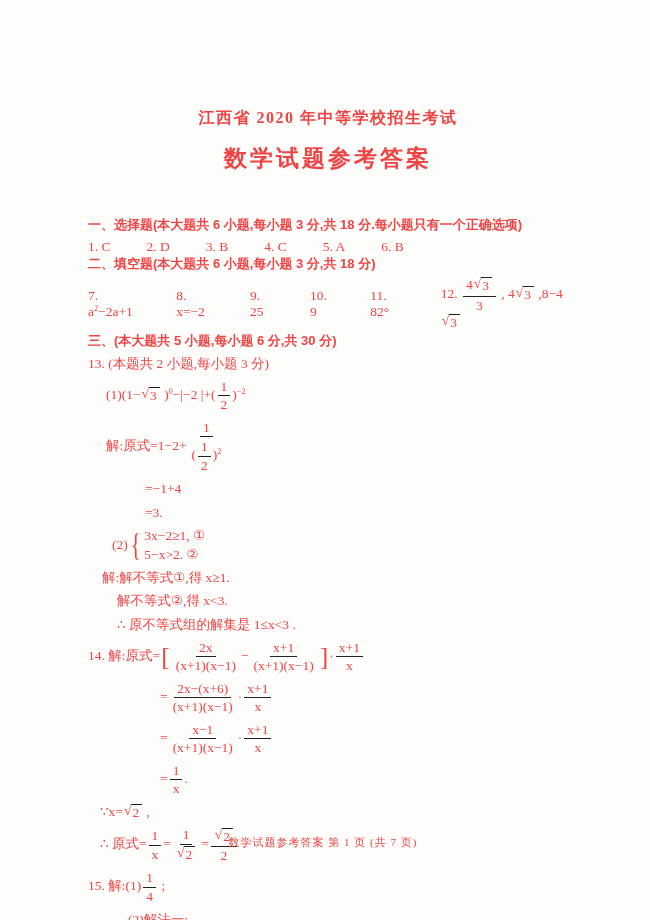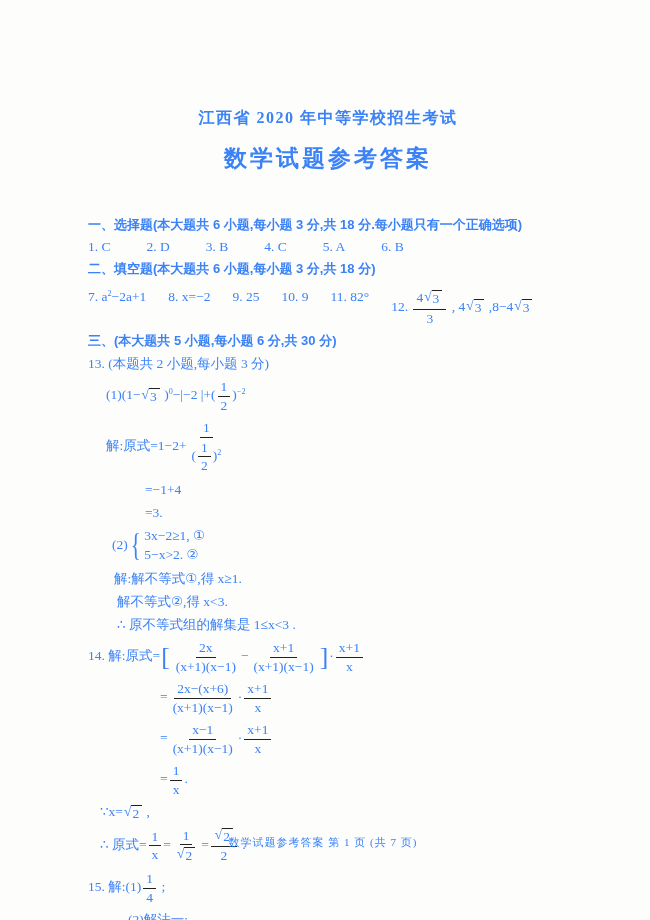--- a/index.html
+++ b/index.html
@@ -1,21 +1,21 @@
 <!DOCTYPE html>
 <html><head>
 <meta charset="utf-8">
 <style>
   html,body{margin:0;padding:0;}
   body{background:#ffffff;}
   .page{
     position:relative;
     width:650px;height:920px;
     background:#fdfdfc;
-    color:#3b82f6;
+    color:#ef4444;
     font-family:"Liberation Serif","DejaVu Serif","DejaVu Sans",serif;
     font-size:13.5px;
     box-sizing:border-box;
     padding:108px 82px 0 88px;
     overflow:hidden;
   }
   .title1{
     text-align:center;
     font-size:16px;
     letter-spacing:1.5px;
@@ -26,46 +26,45 @@
     font-size:23px;
     font-weight:bold;
     letter-spacing:3px;
     margin-top:14px;
     font-family:"Liberation Sans","DejaVu Sans",sans-serif;
   }
   .heading{
     font-weight:bold;
     font-family:"Liberation Sans","DejaVu Sans",sans-serif;
     font-size:13px;
-    margin-top:5px;
     white-space:nowrap;
   }
   .heading.first{margin-top:42px;}
   .mc-row{
     display:flex;
     gap:36px;
     margin-top:5px;
   }
   .fill-row{
     display:flex;
-    align-items:flex-start;
-    gap:22px;
-    margin-top:11px;
+    align-items:center;
+    gap:36px;
+    margin-top:3px;
     min-height:38px;
   }
   .mline{
     margin-top:5px;
     min-height:18px;
     line-height:1.35;
   }
   
   .in1{margin-left:18px;}
   .in2{margin-left:57px;}
   .in3{margin-left:24px;}
-  .in4{margin-left:26px;}
+  .in4{margin-left:14px;}
   .in5{margin-left:29px;}
   .in6{margin-left:72px;}
   .in7{margin-left:12px;}
   .in8{margin-left:40px;}
   
   .frac{
     display:inline-flex;
     flex-direction:column;
     align-items:center;
     vertical-align:middle;

